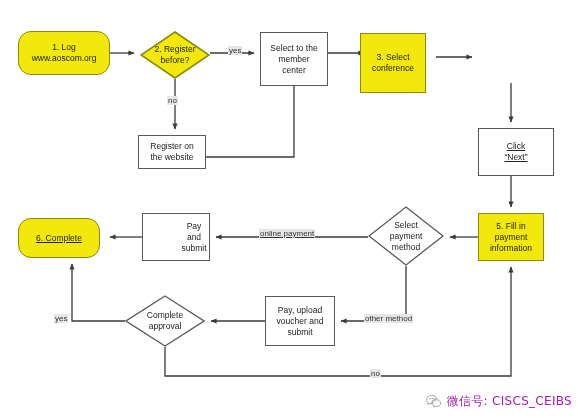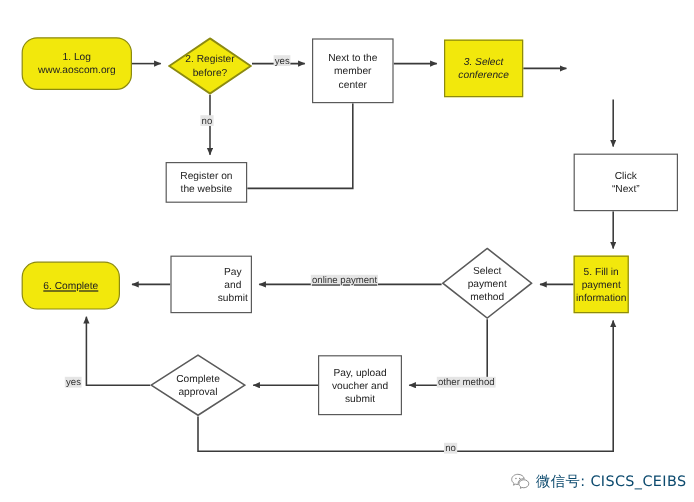--- a/index.html
+++ b/index.html
@@ -43,21 +43,21 @@
   }
 
   #watermark{
     position:absolute;
     right:6px;bottom:8px;
     display:flex;align-items:center;gap:5px;
     z-index:5;
   }
   #watermark .wm-text{
     font-size:12px;
-    color:#0c4a6e;
+    color:#a21caf;
     font-family:"DejaVu Sans","Liberation Sans",sans-serif;
     letter-spacing:0.3px;
   }
 </style>
 </head>
 <body>
 
 <div id="chart-root">
 
   <svg id="edges" viewBox="0 0 578 418" xmlns="http://www.w3.org/2000/svg">
@@ -109,42 +109,42 @@
 
   <div class="node diamond" style="left:140px;top:31px;width:70px;height:48px;">
     <svg class="dshape" viewBox="0 0 70 48" preserveAspectRatio="none">
       <polygon points="35,1 69,24 35,47 1,24" fill="#F2E80C" stroke="#8C8A10" stroke-width="1.6"></polygon>
     </svg>
     <span class="dlabel" style="white-space:pre-line">2. Register
 before?</span>
   </div>
 
   <div class="node rect" style="left:260px;top:32px;width:68px;height:54px;">
-    <span style="white-space:pre-line">Next to the
+    <span style="white-space:pre-line">Select to the
 member
 center</span>
   </div>
 
-  <div class="node rect fill" style="left:370px;top:33px;width:66px;height:48px;font-style:italic;">
+  <div class="node rect fill" style="left:360px;top:33px;width:66px;height:60px;">
     <span style="white-space:pre-line">3. Select
 conference</span>
   </div>
 
 
   <div class="node rect" style="left:138px;top:135px;width:68px;height:34px;">
     <span style="white-space:pre-line">Register on
 the website</span>
   </div>
 
-  <div class="node rect" style="left:478px;top:128px;width:87px;height:48px;">
+  <div class="node rect" style="left:478px;top:128px;width:76px;height:48px;text-decoration:underline;">
     <span style="white-space:pre-line">Click
 “Next”</span>
   </div>
 
-  <div class="node rect fill" style="left:478px;top:213px;width:46px;height:48px;">
+  <div class="node rect fill" style="left:478px;top:213px;width:66px;height:48px;">
     <span style="white-space:pre-line">5. Fill in
 payment
 information</span>
   </div>
 
   <div class="node diamond" style="left:368px;top:206px;width:76px;height:60px;">
     <svg class="dshape" viewBox="0 0 76 60" preserveAspectRatio="none">
       <polygon points="38,1 75,30 38,59 1,30" fill="#ffffff" stroke="#5A5A5A" stroke-width="1.3"></polygon>
     </svg>
     <span class="dlabel" style="white-space:pre-line">Select

